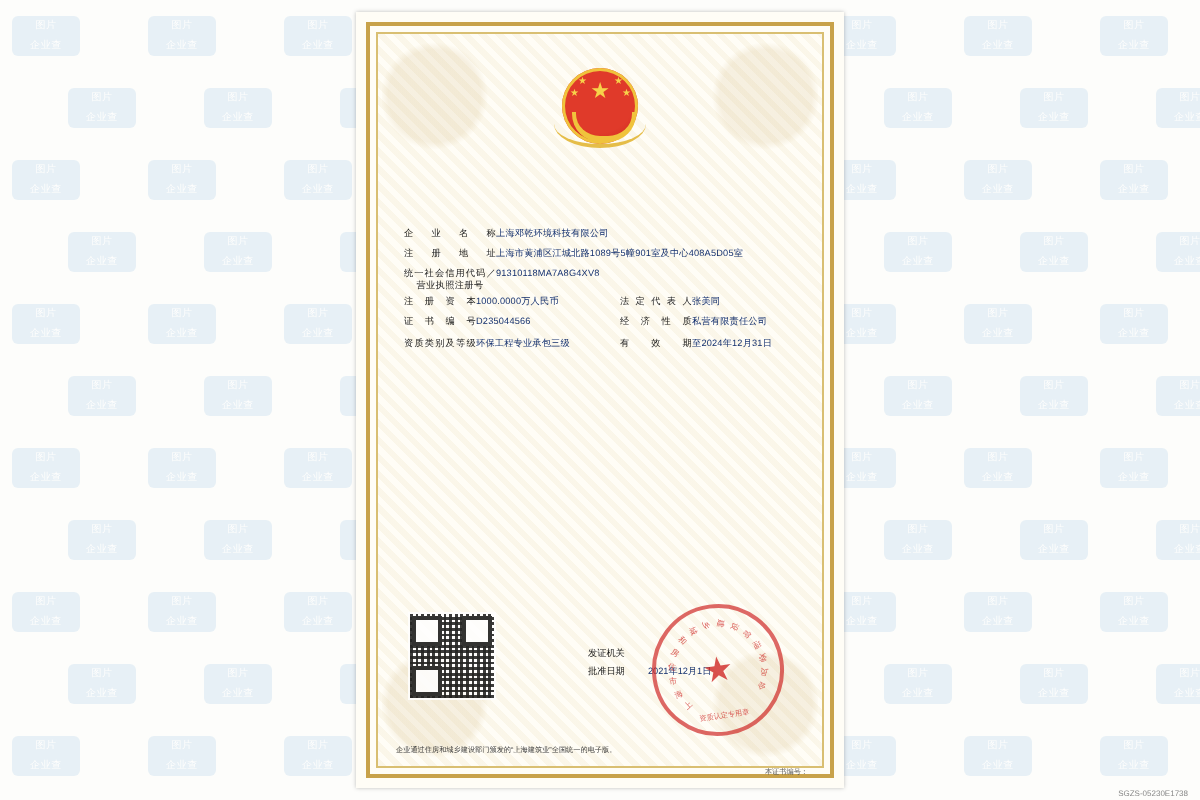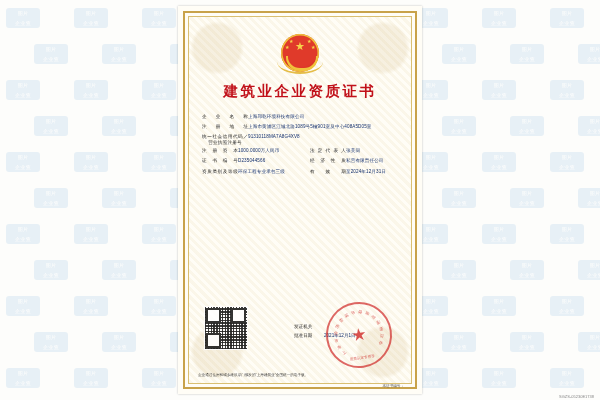--- a/index.html
+++ b/index.html
@@ -712,21 +712,20 @@
       <div class="disc"></div>
       <div class="star-big">★</div>
       <div class="star-sm s1">★</div>
       <div class="star-sm s2">★</div>
       <div class="star-sm s3">★</div>
       <div class="star-sm s4">★</div>
       <div class="gear"></div>
       <div class="wheat"></div>
     </div>
 
-    <div class="cert-title">建筑业企业资质证书</div>
 
     <div class="fields">
 
       <div class="field-row">
         <div class="field-label">企业名称</div>
         <div class="field-value">上海邓乾环境科技有限公司</div>
       </div>
 
       <div class="field-row">
         <div class="field-label">注册地址</div>

